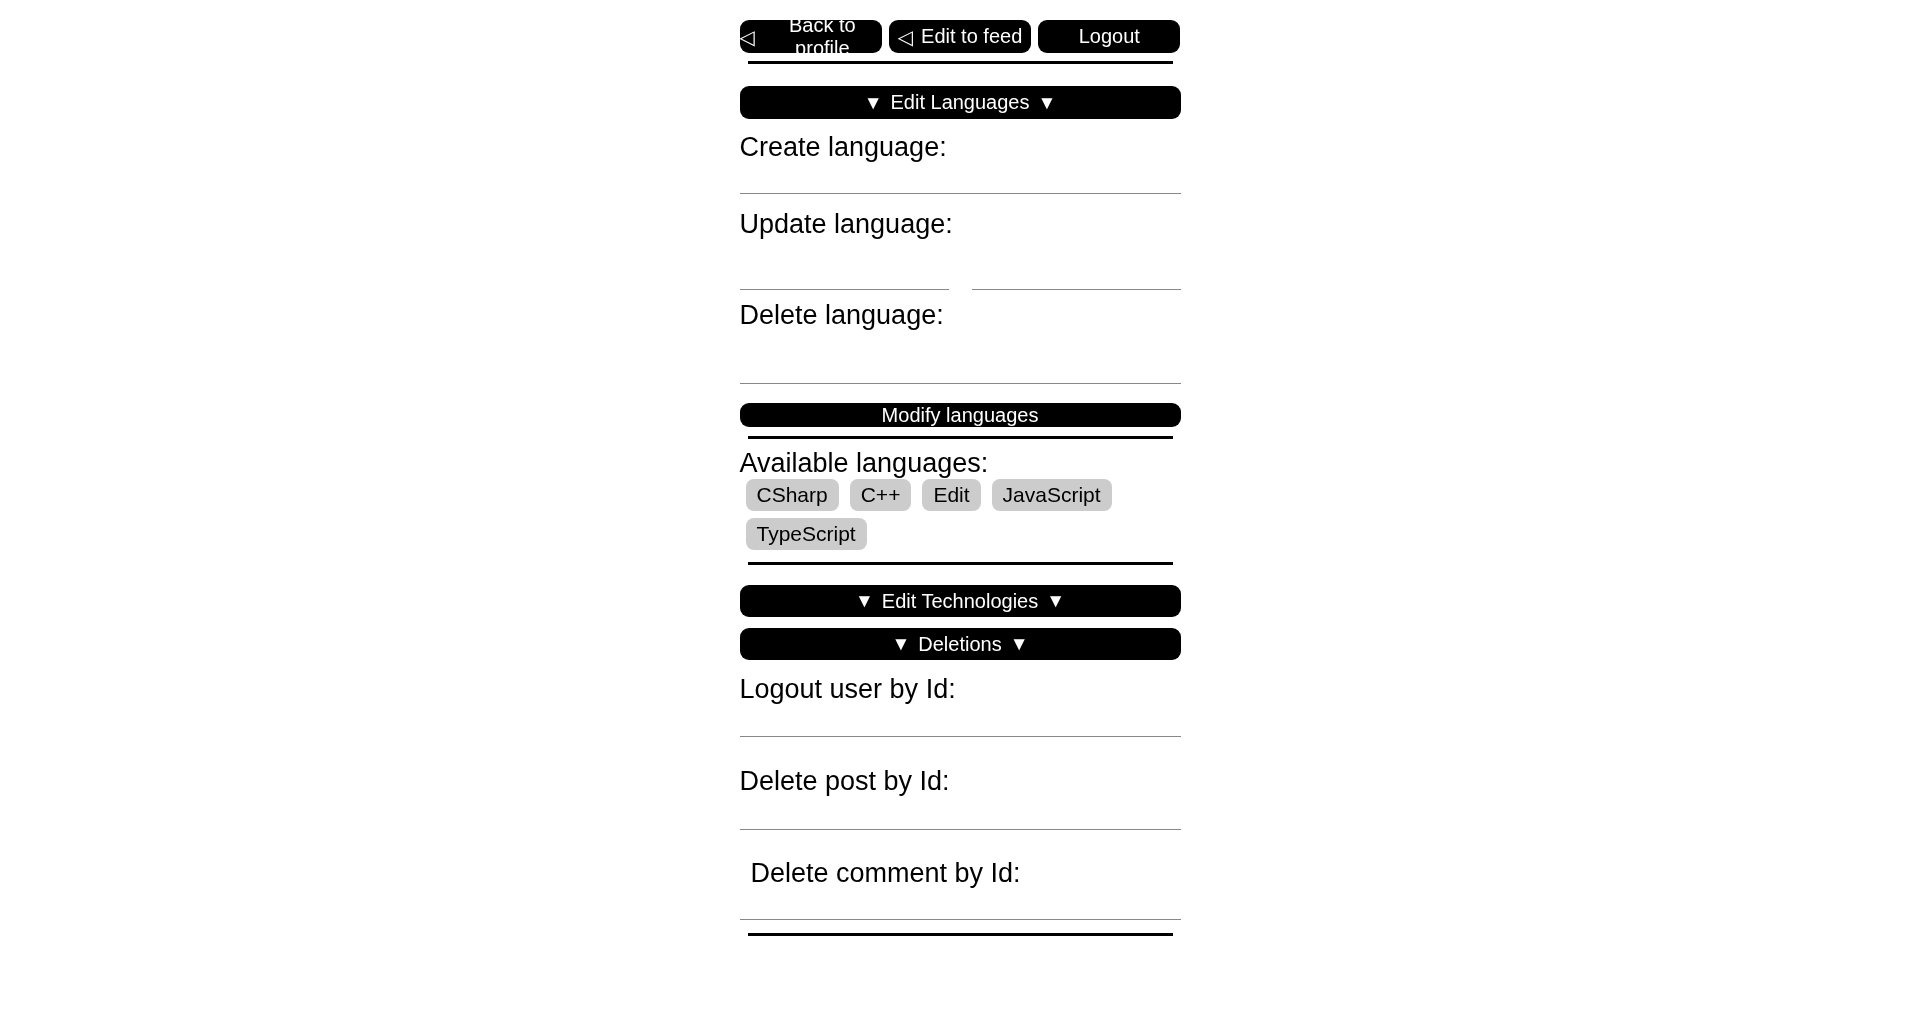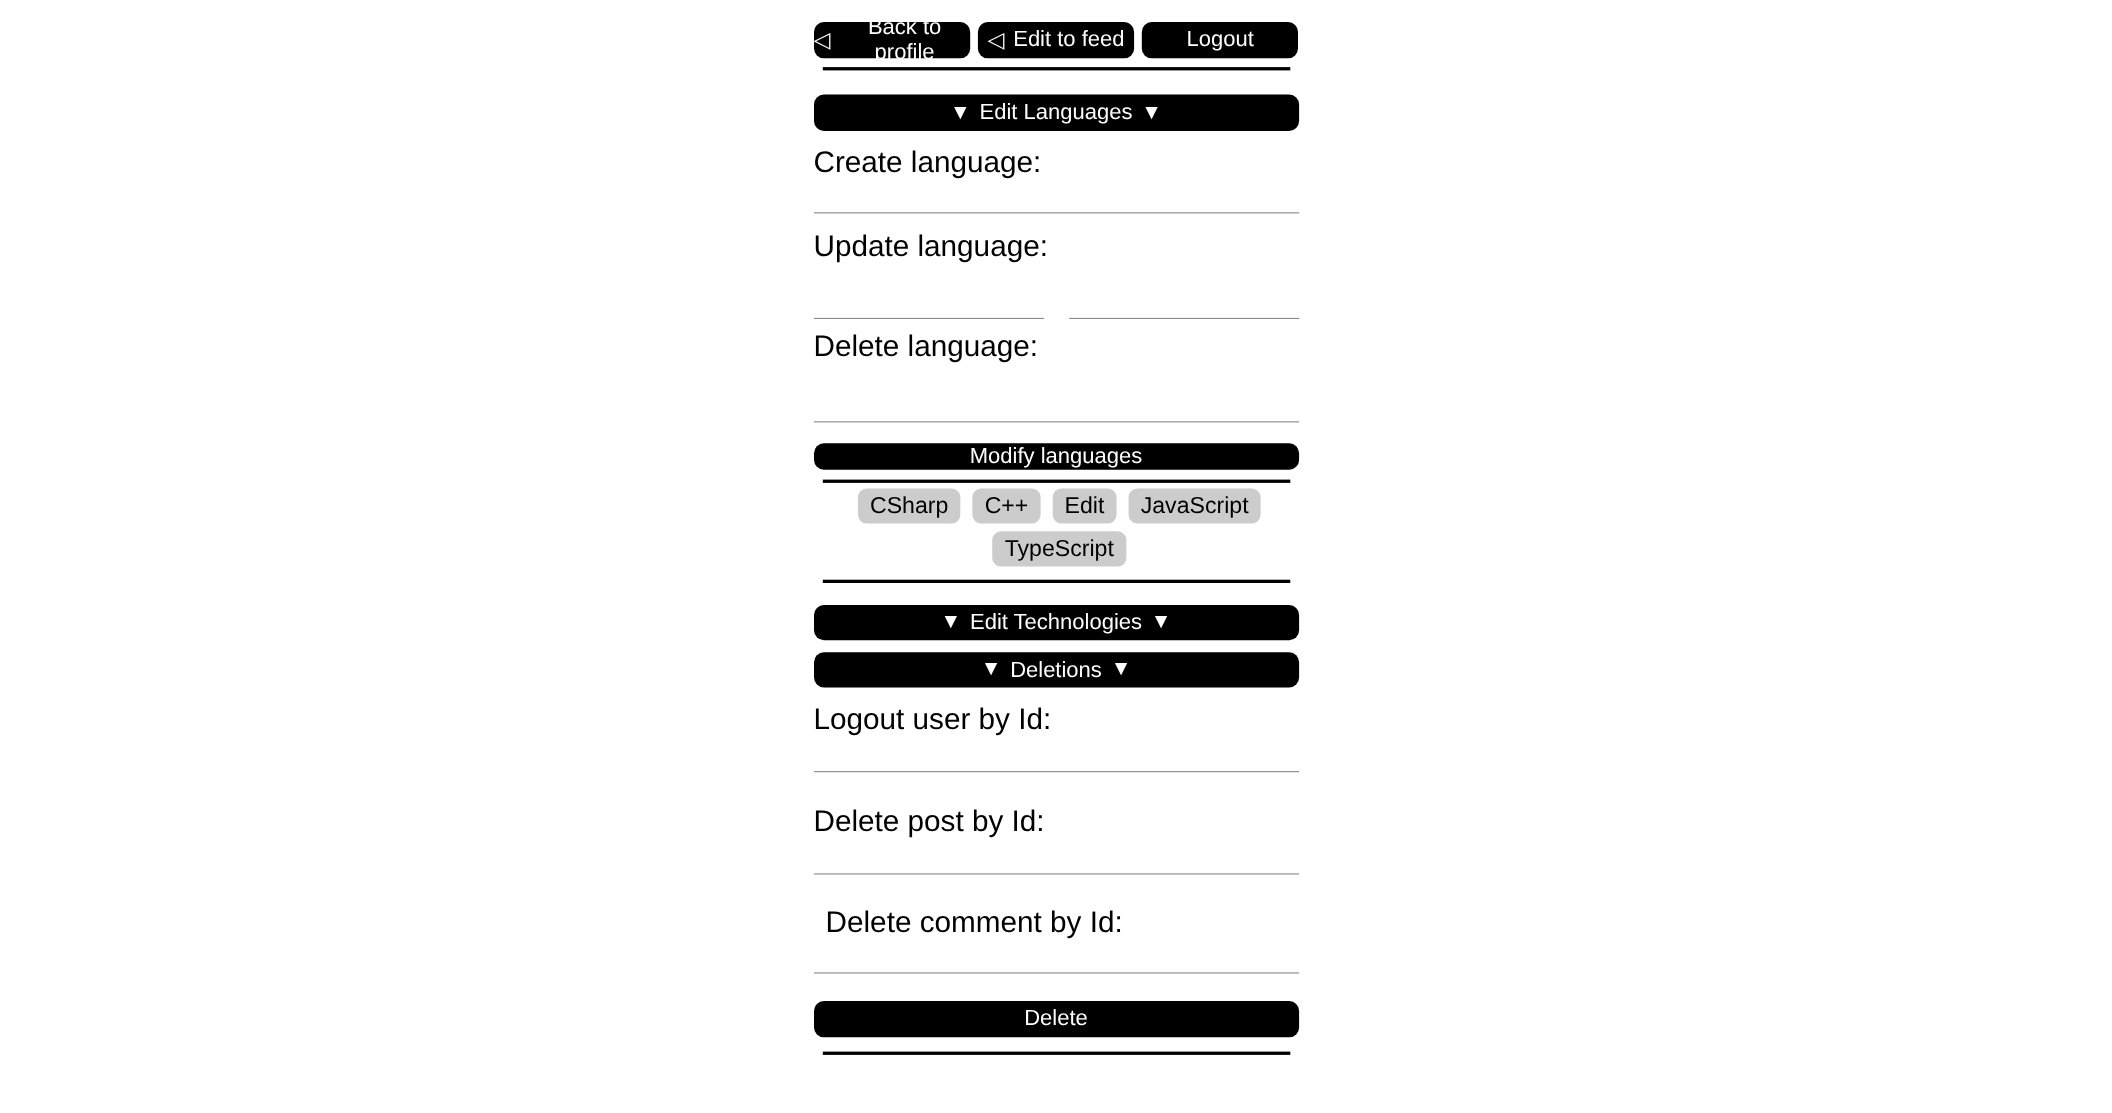--- a/index.html
+++ b/index.html
@@ -76,21 +76,20 @@
   .inp-update { width: 209px; height: 55px; }
   .lbl-delete-lang { margin-top: 14px; }
   .inp-delete-lang { height: 58px; }
   .lbl-available { margin-top: 13px; }
   .tags {
     margin-top: 5px;
     padding-left: 6px;
     display: flex;
     flex-wrap: wrap;
     gap: 7px 11px;
-    justify-content: center;
   }
   .tag {
     background: #cccccc;
     color: #000000;
     border-radius: 8px;
     padding: 5px 11px;
     font-size: 21px;
     line-height: 22px;
     white-space: nowrap;
   }
@@ -139,20 +138,21 @@
 
   <label class="field-label lbl-delete-lang">Delete language:</label>
   <input class="underline-input inp-delete-lang" type="text" value="" style="">
 
   <button class="btn btn-modify">
     <span>Modify languages</span>
   </button>
 
   <hr class="sep hr2">
 
+  <div class="field-label lbl-available">Available languages:</div>
   <div class="tags">
       <span class="tag">CSharp</span>
       <span class="tag">C++</span>
       <span class="tag">Edit</span>
       <span class="tag">JavaScript</span>
       <span class="tag">TypeScript</span>
     </div>
 
   <hr class="sep hr3">
 
@@ -170,19 +170,16 @@
 
   <label class="field-label lbl-del-user">Logout user by Id:</label>
   <input class="underline-input inp-del-user" type="text" value="" style="">
 
   <label class="field-label lbl-del-post">Delete post by Id:</label>
   <input class="underline-input inp-del-post" type="text" value="" style="">
 
   <label class="field-label lbl-del-comment">Delete comment by Id:</label>
   <input class="underline-input inp-del-comment" type="text" value="" style="">
 
-  <button class="btn btn-final-delete">
-    <span>Delete</span>
-  </button>
 
   <hr class="sep hr4">
 
 </div>
 
 </body></html>

